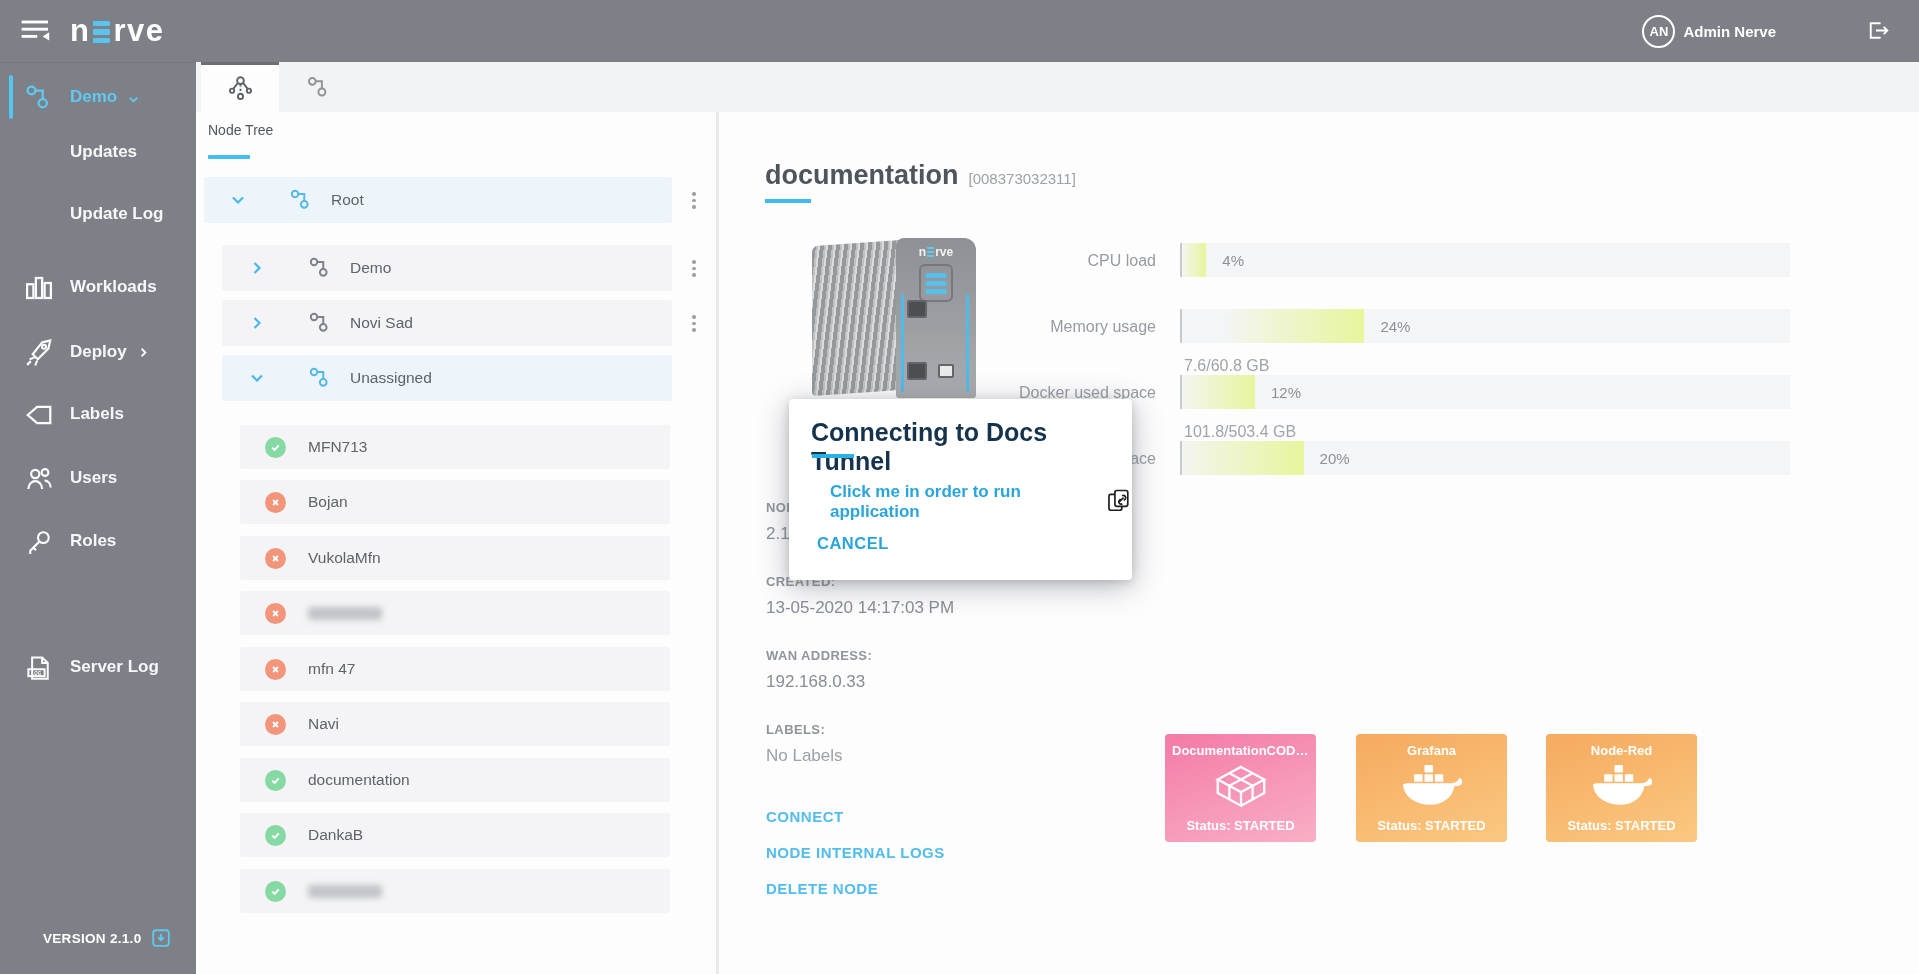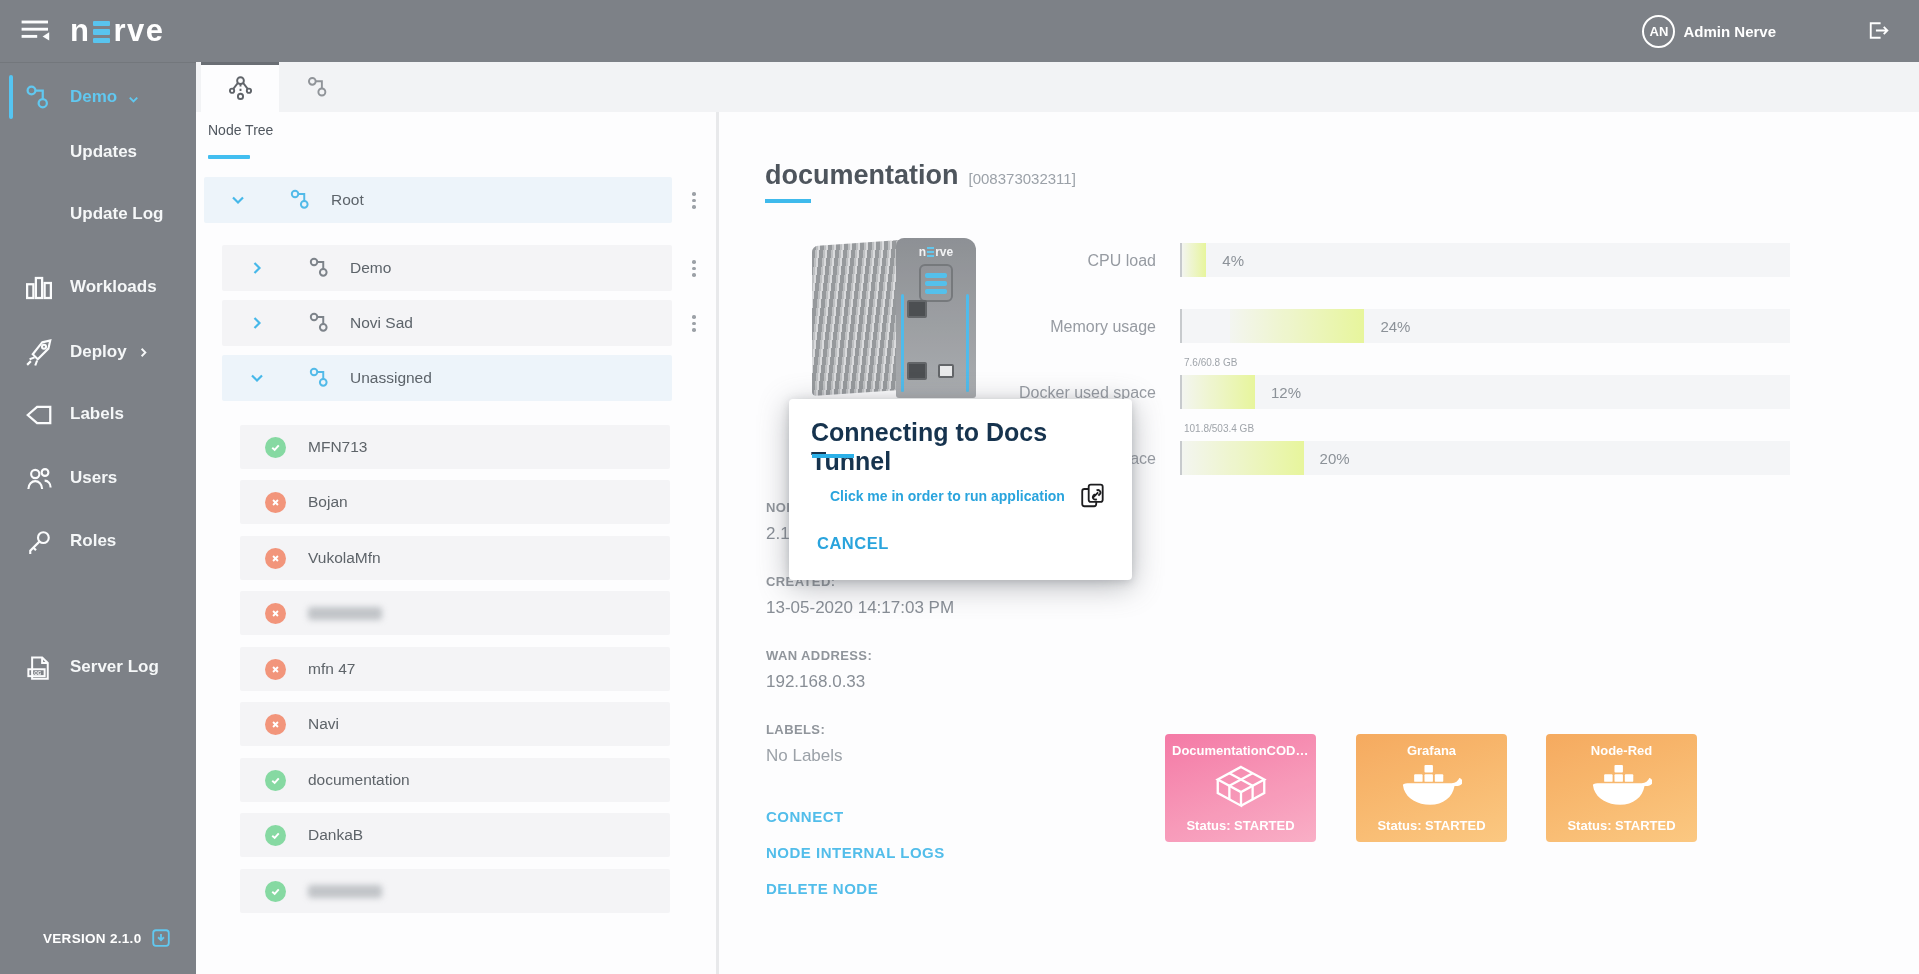--- a/index.html
+++ b/index.html
@@ -79,21 +79,21 @@
   .led { margin:5px auto 0; width:34px; height:38px; border:2px solid #6a6d71; border-radius:6px; display:flex; flex-direction:column; align-items:center; justify-content:center; gap:3px; }
   .led i { width:22px; height:5px; background:#45bbea; border-radius:2px; }
   .stripe { position:absolute; top:56px; bottom:6px; width:3px; background:#3fb6ea; border-radius:2px; }
   .stripe.l { left:5px; } .stripe.r { right:7px; }
   .eth  { position:absolute; left:11px; top:62px;  width:20px; height:18px; background:#3c3f42; border:2px solid #55585c; border-radius:2px; }
   .eth2 { position:absolute; left:11px; top:124px; width:20px; height:18px; background:#3c3f42; border:2px solid #55585c; border-radius:2px; }
   .usb  { position:absolute; left:42px; top:126px; width:16px; height:14px; background:#e8e9ea; border:2px solid #55585c; border-radius:2px; }
 
   
   .stat-label { position:absolute; width:270px; left:886px; text-align:right; font-size:16px; color:#959aa1; }
-  .stat-usage { position:absolute; left:1184px; font-size:10px; color:#9ea3a9; }
+  .stat-usage { position:absolute; left:1184px; font-size:16px; color:#9ea3a9; }
   .stat-track { position:absolute; left:1180px; width:610px; height:34px; background:#f4f5f7; border-left:2px solid #c6c9cd; display:flex; align-items:center; }
   .stat-fill { height:100%; background:linear-gradient(90deg, rgba(233,246,160,0.08), #e7f59b); flex:none; }
   .stat-pct { margin-left:16px; font-size:15px; color:#8a9097; }
 
   
   .f-label { position:absolute; left:766px; font-size:13px; font-weight:bold; color:#8e939a; letter-spacing:.4px; }
   .f-value { position:absolute; left:766px; font-size:17px; color:#868c94; }
   .f-value.muted { color:#9aa0a7; }
   .action-link { position:absolute; left:766px; font-size:15px; font-weight:bold; color:#4fbcea; letter-spacing:.5px; cursor:pointer; }
 
@@ -105,21 +105,21 @@
   .card-icon { width:62px; height:48px; }
   .card-status { font-size:13px; font-weight:bold; }
 
   
   .backdrop { left:0; top:0; width:1919px; height:974px; background:rgba(255,255,255,0.02); }
   .modal { left:789px; top:399px; width:343px; height:181px; background:#ffffff; border-radius:4px;
            box-shadow:0 6px 30px rgba(96,100,106,.45), 0 2px 8px rgba(96,100,106,.25); }
   .m-title { position:absolute; left:22px; top:19px; font-size:25px; font-weight:bold; color:#16334e; }
   .m-underline { position:absolute; left:23px; top:55px; width:42px; height:4px; background:#2cb0e8; }
   .m-link-row { position:absolute; left:41px; top:83px; display:flex; align-items:center; gap:14px; cursor:pointer; }
-  .m-link { font-size:14px; font-weight:bold; color:#2aa4dd; }
+  .m-link { font-size:17px; font-weight:bold; color:#2aa4dd; }
   .m-copy { width:28px; height:28px; }
   .m-cancel { position:absolute; left:28px; top:135px; font-size:16.5px; font-weight:bold; color:#2aa4dd; letter-spacing:.5px; cursor:pointer; }
 </style>
 </head>
 <body>
 
 <div id="app">
 
   <div class="abs app-header">
     <div class="burger">

